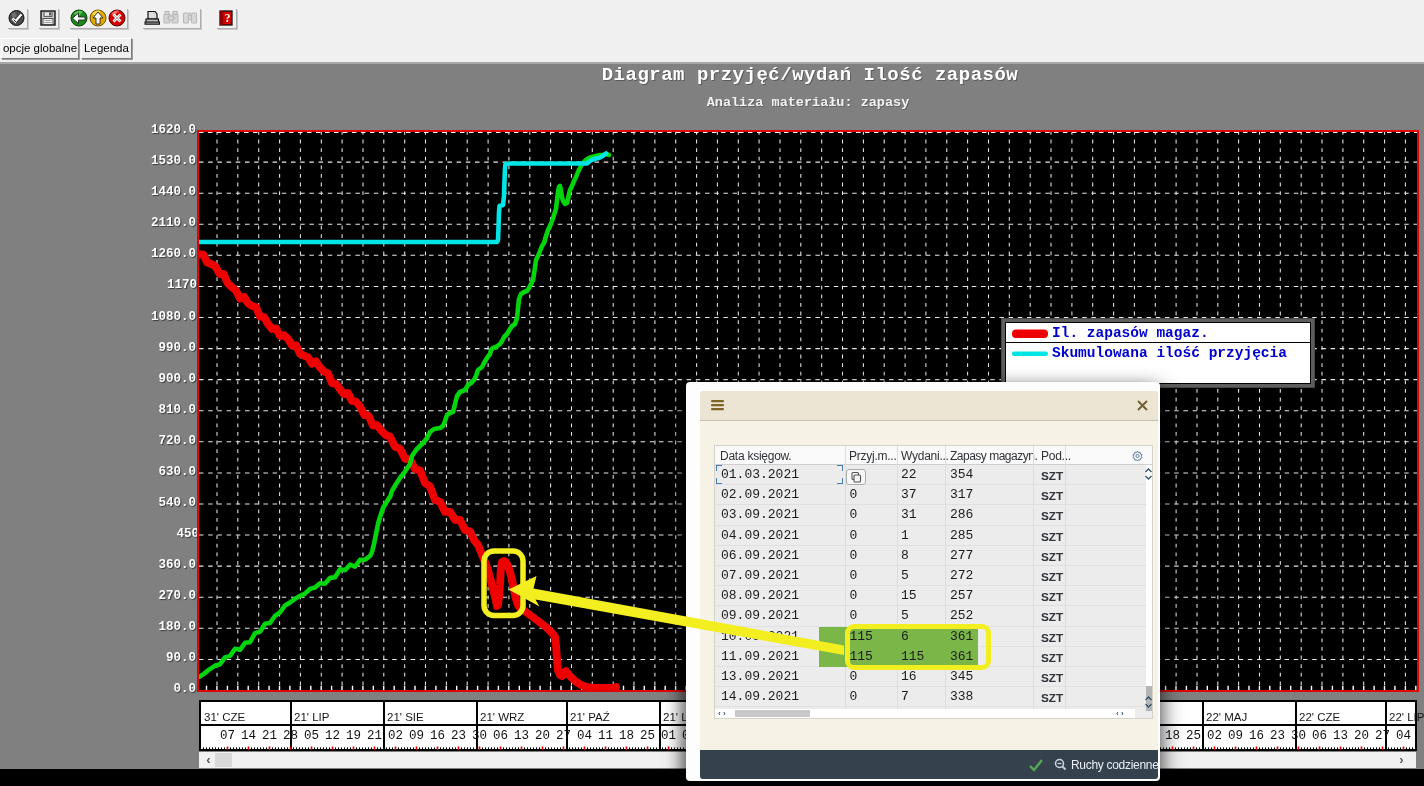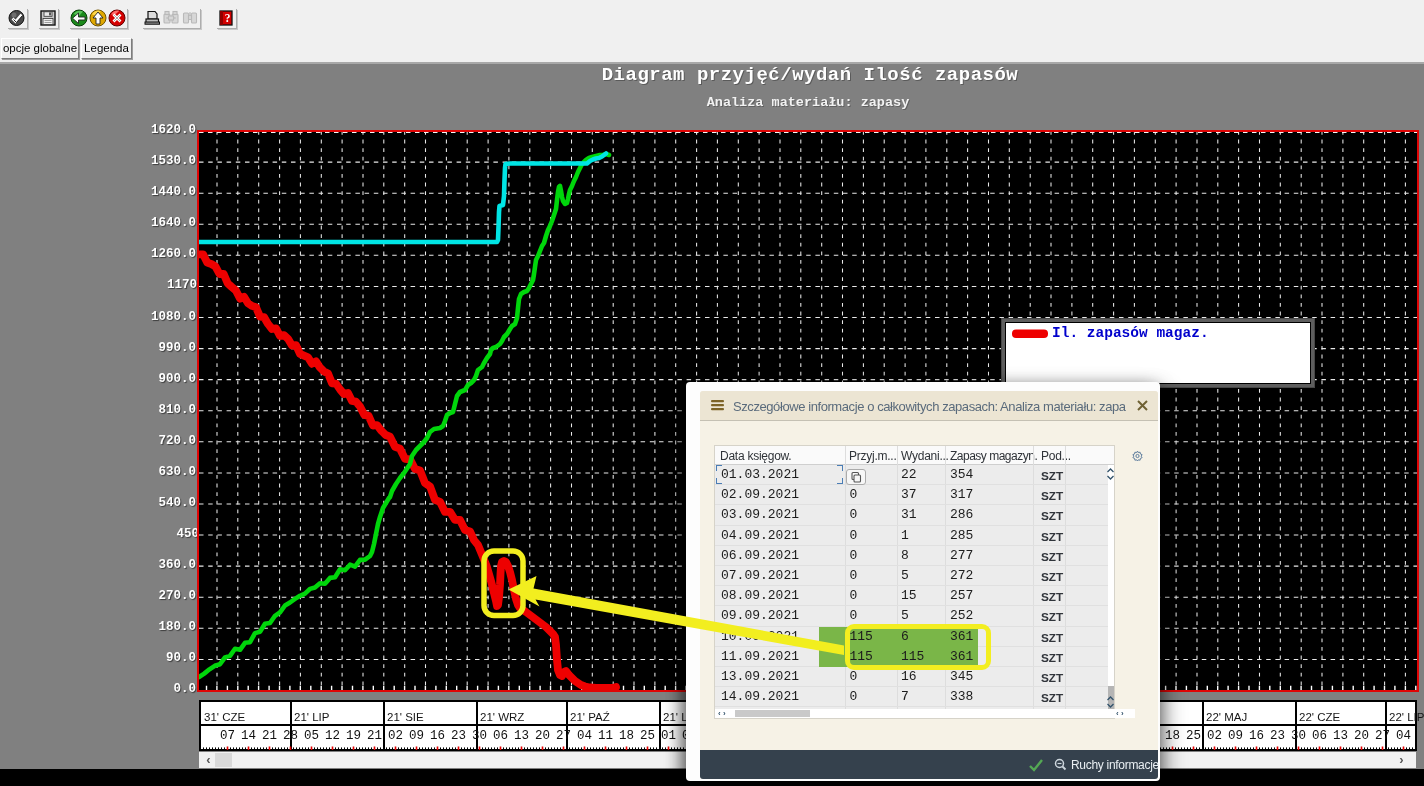--- a/index.html
+++ b/index.html
@@ -23,21 +23,21 @@
 .mrow{position:absolute;left:0;top:0;width:100%;height:24px;border-bottom:2px solid #000;}
 .mlab{position:absolute;top:9px;font-size:11.5px;color:#151515;white-space:nowrap;}
 .mline{position:absolute;top:0;width:2px;height:47px;background:#000;}
 .dlab{position:absolute;top:27px;font-family:"Liberation Mono",monospace;font-size:12.5px;color:#111;transform:translateX(-50%);}
 .hsb{left:199px;top:752px;width:1217px;height:16px;background:#f1f1f1;z-index:5;}
 .dlg{left:686px;top:382px;width:474px;height:399px;background:#fdfdfd;border-radius:4px;box-shadow:-4px 6px 18px rgba(0,0,0,0.55),4px 10px 22px rgba(0,0,0,0.45);z-index:40;}
 .dlgin{position:absolute;left:14px;top:9px;right:2px;bottom:2px;background:#f6f2e6;border-radius:3px;}
 .dlghead{position:absolute;left:0;top:0;width:100%;height:30px;background:#ece5d3;border-bottom:1px solid #c5c1b4;border-radius:3px 3px 0 0;}
 .dlgtitle{position:absolute;left:33px;top:8px;font-size:13px;color:#5a6b7c;white-space:nowrap;letter-spacing:-0.42px;}
 .dlgfoot{position:absolute;left:0;bottom:0;width:100%;height:29.5px;background:#35414d;border-radius:0 0 3px 3px;}
-.tbl{position:absolute;left:14px;top:54px;width:401px;height:273.5px;background:#ececec;border:1px solid #d6d3c9;}
+.tbl{position:absolute;left:14px;top:54px;width:439px;height:273.5px;background:#ececec;border:1px solid #d6d3c9;}
 .throw{position:absolute;left:0;top:0;width:100%;height:19px;background:#fafafa;border-bottom:1px solid #cfcfcf;}
 .th{position:absolute;top:3px;font-size:12px;color:#2f3338;white-space:nowrap;letter-spacing:-0.25px;}
 .colsep{position:absolute;top:0;width:1px;height:100%;background:#dddddd;}
 .trow{position:absolute;left:0;width:100%;height:20.2px;border-bottom:1px solid #e0e0e0;}
 .td{position:absolute;top:2px;font-family:"Liberation Mono",monospace;font-size:13px;color:#1c1c1c;white-space:nowrap;}
 .tds{position:absolute;top:4px;font-size:11.8px;color:#30343a;font-weight:bold;}
 .greenblk{position:absolute;left:104px;top:165px;width:159px;height:40.4px;background:#7ab648;z-index:2;}
 .ylwrect{position:absolute;left:129.5px;top:161.5px;width:146px;height:46px;border:5px solid #f3ee20;border-radius:9px;z-index:3;}
 .vsb{position:absolute;right:0px;top:19px;width:6.5px;height:246px;background:#fff;}
 .vthumb{position:absolute;left:0.5px;top:221px;width:5.5px;height:25px;background:#b5b5b5;}
@@ -125,21 +125,21 @@
   </div>
 <div class="tab" style="left:1px;width:78px;">opcje globalne</div>
 <div class="tab" style="left:81px;width:51px;">Legenda</div>
 <div class="abs sep"></div>
 <div class="abs blackstrip"></div>
 <div class="abs title">Diagram przyjęć/wydań Ilość zapasów</div>
 <div class="abs subtitle">Analiza materiału: zapasy</div>
 <div class="ylab" style="left:136px;top:123.0px">1620.0</div>
 <div class="ylab" style="left:136px;top:154.1px">1530.0</div>
 <div class="ylab" style="left:136px;top:185.2px">1440.0</div>
-<div class="ylab" style="left:136px;top:216.2px">1640.0</div>
+<div class="ylab" style="left:136px;top:216.2px">2110.0</div>
 <div class="ylab" style="left:136px;top:247.3px">1260.0</div>
 <div class="ylab" style="left:152px;top:278.4px">1170.0</div>
 <div class="ylab" style="left:136px;top:309.5px">1080.0</div>
 <div class="ylab" style="left:136px;top:340.6px">990.0</div>
 <div class="ylab" style="left:136px;top:371.6px">900.0</div>
 <div class="ylab" style="left:136px;top:402.7px">810.0</div>
 <div class="ylab" style="left:136px;top:433.8px">720.0</div>
 <div class="ylab" style="left:136px;top:464.9px">630.0</div>
 <div class="ylab" style="left:136px;top:496.0px">540.0</div>
 <div class="ylab" style="left:154px;top:527.0px">450.0</div>
@@ -234,20 +234,26 @@
     <line x1="199" y1="131.8" x2="1417" y2="131.8" stroke="#f5f5f5" stroke-width="2.2" stroke-dasharray="4.5 4.5"></line>
   </svg>
 <div class="abs legend">
     <div class="legin">
 <div class="legrow">
         <svg class="abs" style="left:5px;top:6px" width="38" height="10">
           <rect x="1" y="0.5" width="36" height="8.5" rx="4" fill="#ee0000"></rect>
         </svg>
         <div class="legtxt">Il. zapasów magaz.</div>
       </div>
+<div class="legrow">
+        <svg class="abs" style="left:5px;top:8px" width="38" height="6">
+          <rect x="1" y="0.5" width="36" height="4.6" rx="2" fill="#00e5e5"></rect>
+        </svg>
+        <div class="legtxt">Skumulowana ilość przyjęcia</div>
+      </div>
 </div>
   </div>
 <div class="abs axis">
     <div class="mrow"></div>
     <div class="mlab" style="left:3px">31' CZE</div>
     <div class="mline" style="left:89px"></div>
     <div class="mlab" style="left:93px">21' LIP</div>
     <div class="mline" style="left:182px"></div>
     <div class="mlab" style="left:186px">21' SIE</div>
     <div class="mline" style="left:275px"></div>
@@ -342,21 +348,20 @@
 <div class="abs dlg">
     <div class="dlgin">
       <div class="dlghead">
         <svg class="abs" style="left:11px;top:8px" width="14" height="13">
           <g fill="#7d6427">
             <rect x="0" y="1" width="13" height="2.2" rx="1"></rect>
             <rect x="0" y="5" width="13" height="2.2" rx="1"></rect>
             <rect x="0" y="9" width="13" height="2.2" rx="1"></rect>
           </g>
         </svg>
-        <div class="dlgtitle">Szczegółowe informacje o całkowitych zapasach: Analiza materiału: zapa</div>
         <svg class="abs" style="left:436px;top:8px" width="14" height="14">
           <path d="M2 2 L11 11 M11 2 L2 11" stroke="#6f6234" stroke-width="2"></path>
         </svg>
       </div>
       <div class="tbl">
         <div class="throw">
           <div class="th" style="left:5px">Data księgow.</div>
           <div class="th" style="left:134px">Przyj.m...</div>
           <div class="th" style="left:186px">Wydani...</div>
           <div class="th" style="left:235px;letter-spacing:-0.5px">Zapasy magazyn.</div>
@@ -489,19 +494,19 @@
       </div>
       <div class="dlgfoot">
         <svg class="abs" style="left:328px;top:8px" width="16" height="14">
           <path d="M2 8 L6 12 L14 2" fill="none" stroke="#54a854" stroke-width="2.4"></path>
         </svg>
         <svg class="abs" style="left:354px;top:8px" width="13" height="13">
           <circle cx="5.5" cy="5.5" r="4" fill="none" stroke="#cdd6dd" stroke-width="1.5"></circle>
           <line x1="8.5" y1="8.5" x2="11.5" y2="11.5" stroke="#cdd6dd" stroke-width="1.8"></line>
           <line x1="3.5" y1="5.5" x2="7.5" y2="5.5" stroke="#cdd6dd" stroke-width="1.2"></line>
         </svg>
-        <div class="abs" style="left:371px;top:8px;font-size:12px;letter-spacing:-0.3px;color:#e9eef2;white-space:nowrap;">Ruchy informacje</div>
+        <div class="abs" style="left:371px;top:8px;font-size:12px;letter-spacing:-0.3px;color:#e9eef2;white-space:nowrap;">Ruchy codzienne</div>
       </div>
     </div>
   </div>
 <svg class="abs" style="left:0;top:0;z-index:60;pointer-events:none" width="1424" height="786" viewBox="0 0 1424 786">
 <rect x="484" y="551" width="39" height="64.5" rx="10" fill="none" stroke="#f2ee1f" stroke-width="5.5"></rect>
 <polygon points="508.5,589.5 536.5,576 533.5,588.5 844,645.5 844,655 535.5,599.5 539.5,606.5" fill="#f2ee1f"></polygon>
 </svg>
 </body></html>

